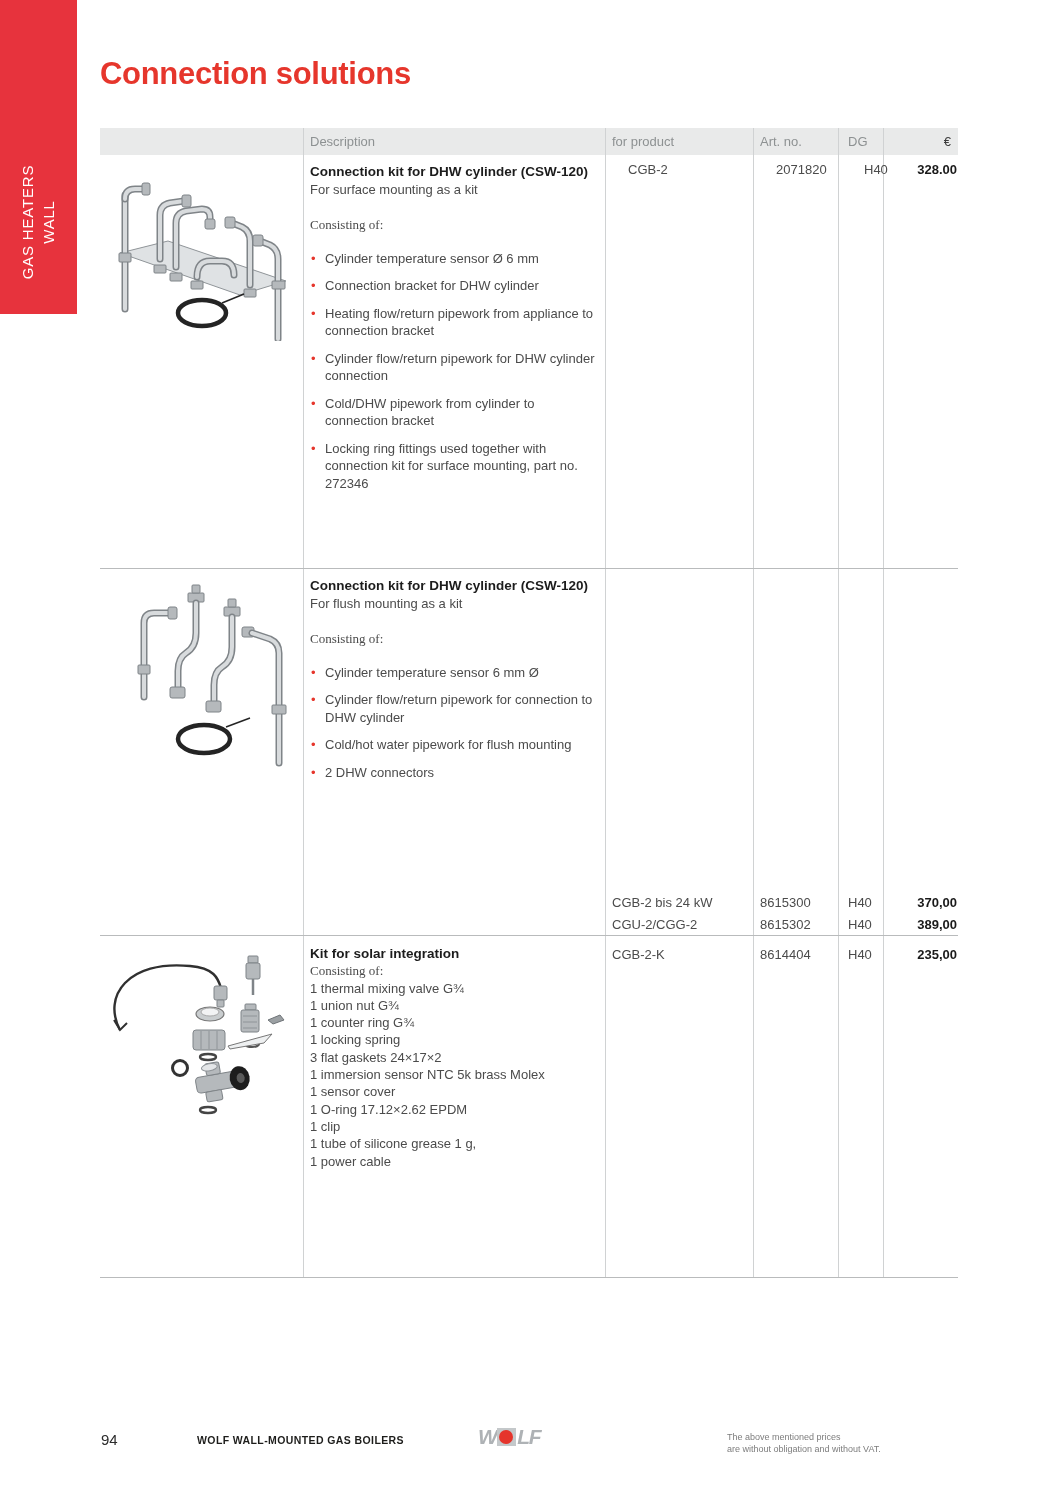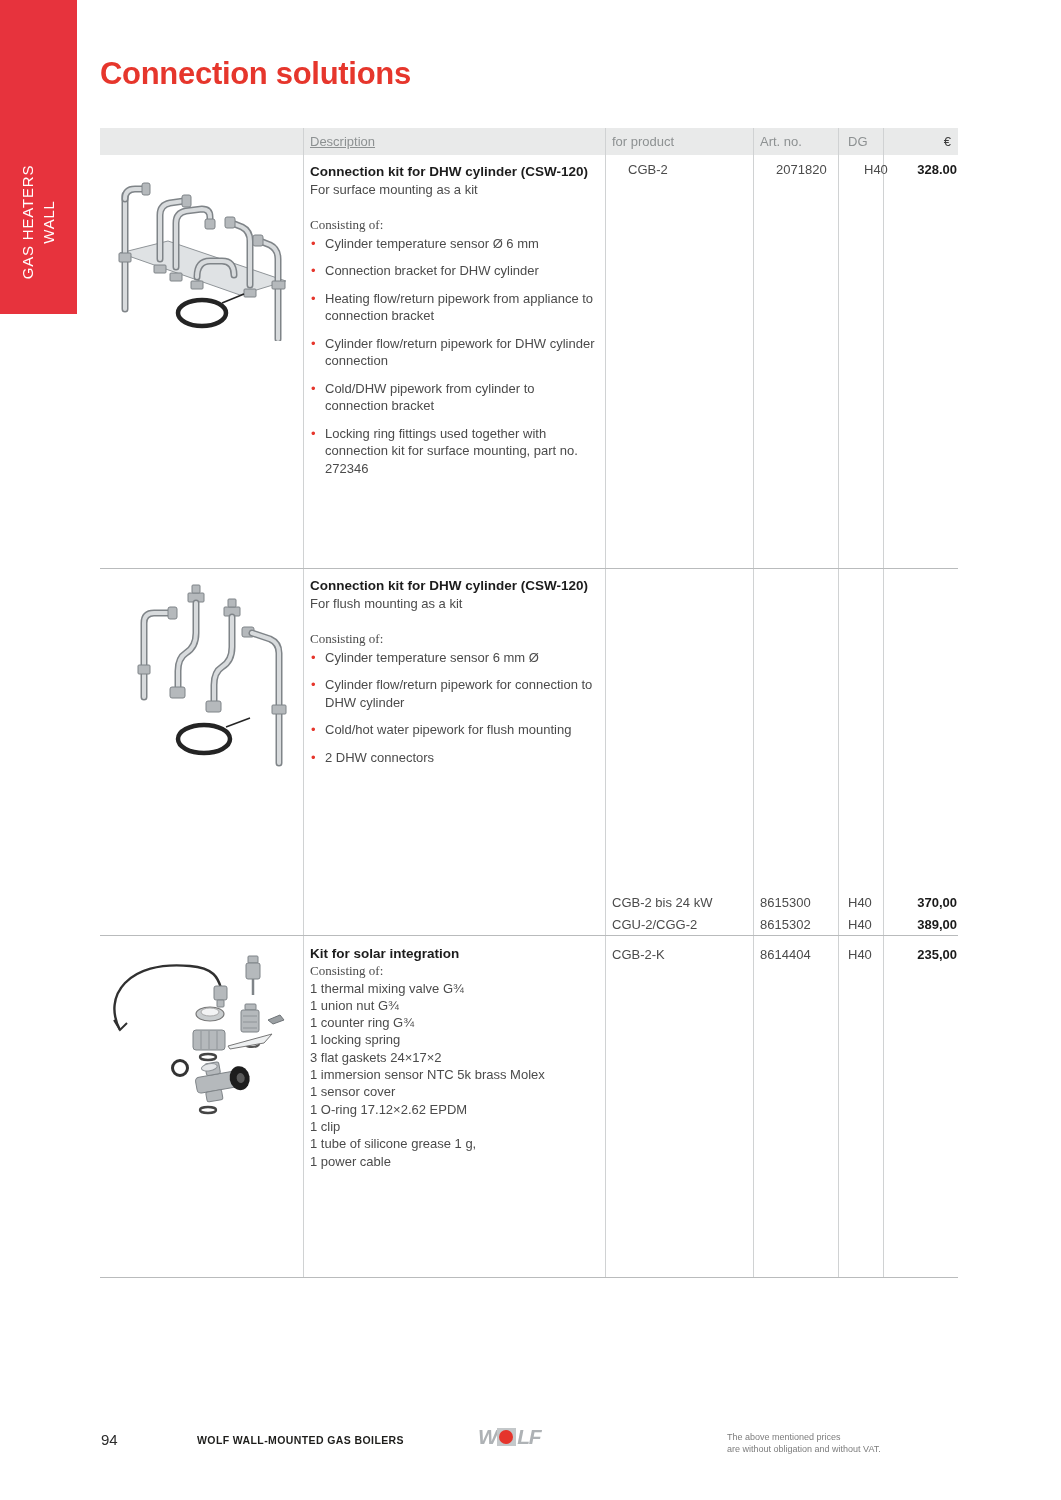--- a/index.html
+++ b/index.html
@@ -19,39 +19,39 @@
   }
   
   .page-title {
     position:absolute; left:100px; top:56px;
     font-size:31px; font-weight:bold; color:#e6362c; letter-spacing:-0.3px;
   }
   
   .tbl { position:absolute; left:100px; top:128px; width:858px; height:1150px; font-size:13px; }
   .thead { position:absolute; left:0; top:0; width:858px; height:27px; background:#e9eaea; }
   .hcell { position:absolute; top:6px; color:#8d9192; font-size:13px; }
-  .h-desc { left:210px;text-decoration:underline; }
+  .h-desc { left:210px; }
   .h-prod { left:512px; }
   .h-art  { left:660px; }
   .h-dg   { left:748px;text-align:right; }
   .h-eur  { right:7px; color:#3c3c3c; }
   .vline { position:absolute; top:0; width:1px; height:1150px; background:#d0d2d3; }
   .v1{left:203px;} .v2{left:505px;} .v3{left:653px;} .v4{left:738px;} .v5{left:783px;}
   .hline { position:absolute; left:0; width:858px; height:1px; background:#b9bbbc; }
   .hr1{top:440px;} .hr2{top:807px;} .hr3{top:1149px;}
   
   .desc { position:absolute; left:210px; width:288px; line-height:17.5px; }
   .d1{top:35px;} .d2{top:449px;} .d3{top:817px;}
   .desc-title { font-weight:bold; color:#1c1c1c; font-size:13.5px; line-height:18px; }
   .desc-sub { line-height:18px; }
   .consisting { margin-top:17px;font-family:Liberation Serif, serif; }
   .consist-tight { margin-top:0; }
   ul.bullets { list-style:none; margin:0; padding:0; }
   ul.bullets li { position:relative; padding-left:15px; line-height:17.5px; margin-top:10px; }
-  ul.bullets li:first-child { margin-top:1px; }
+  ul.bullets li:first-child { margin-top:16px; }
   ul.bullets li::before { content:"•"; position:absolute; left:1px; top:0; color:#e6362c; }
   .plainlines div { line-height:17.3px; }
   
   .val { position:absolute; color:#4b4b4b; }
   .prod { left:512px; }
   .art  { left:660px; }
   .dg   { left:748px; }
   .price { right:1px; font-weight:bold; color:#1a1a1a; }
   .rowtop1 { top:34px;margin-left:16px; }
   .rowtop3 { top:819px; }

